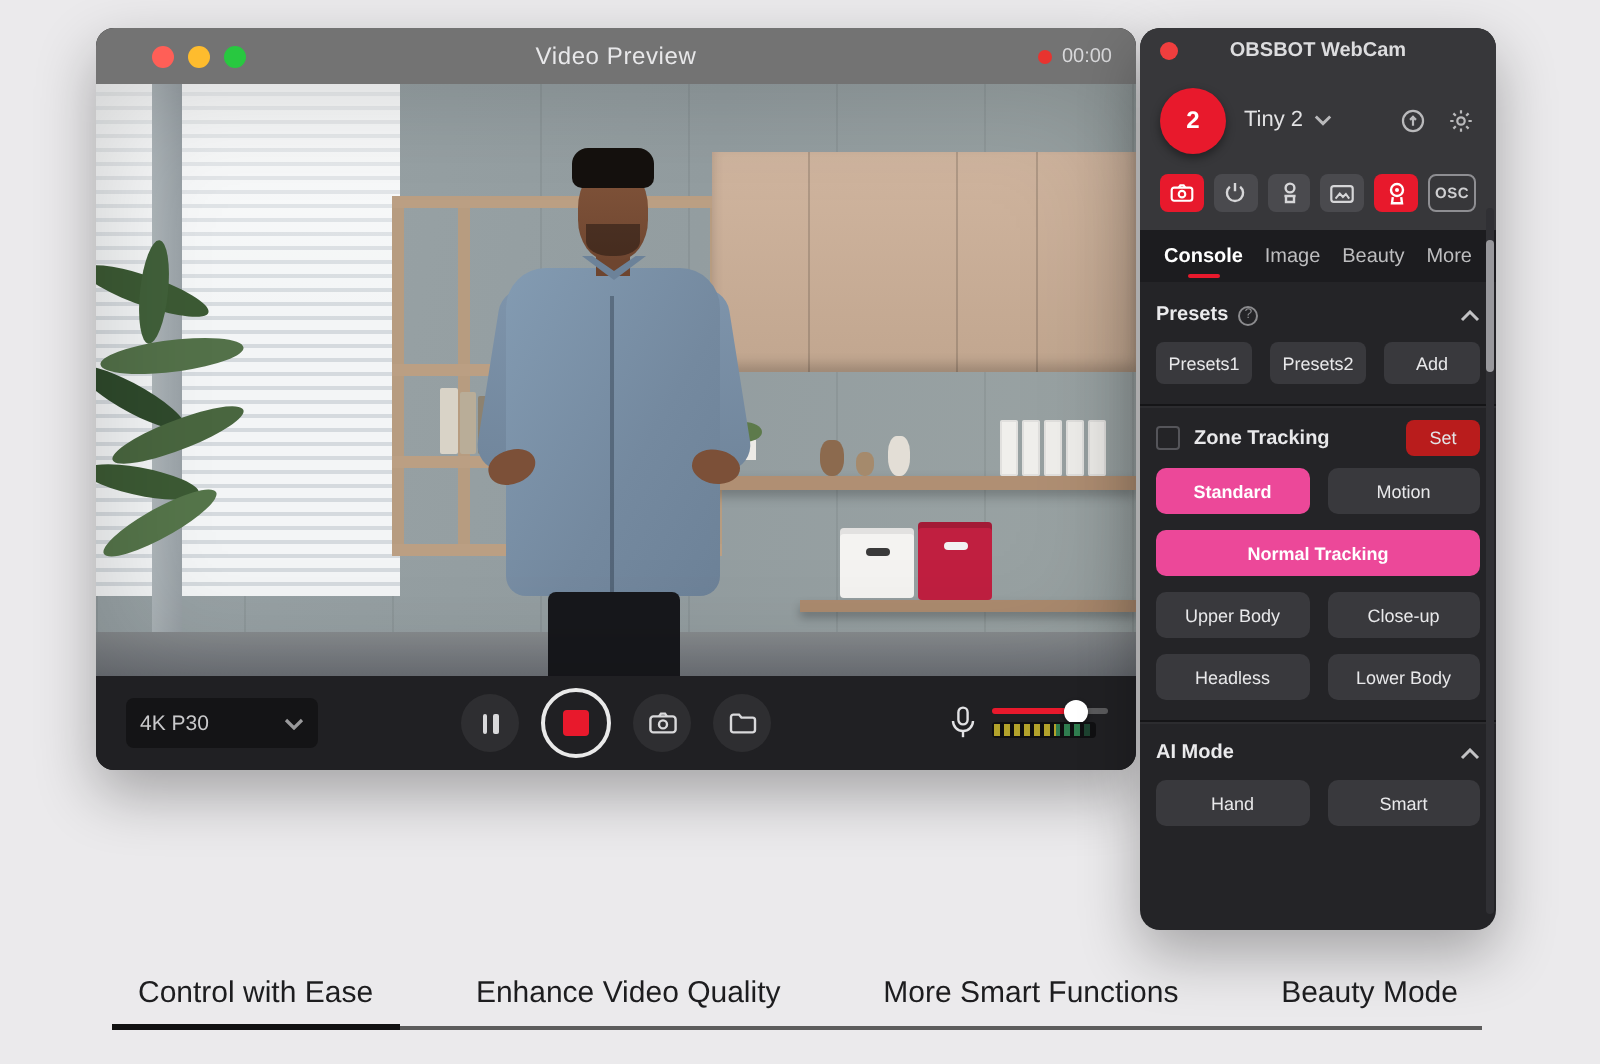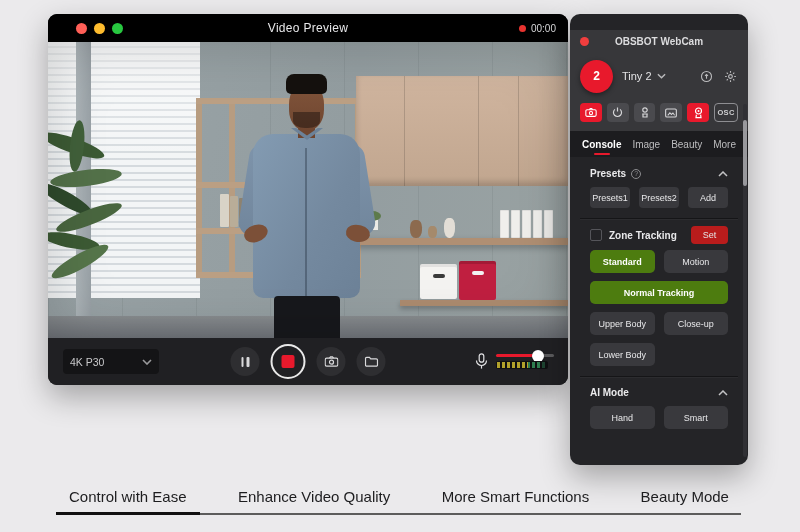--- a/index.html
+++ b/index.html
@@ -3,21 +3,21 @@
 <meta charset="utf-8">
 <style>
   * { margin:0; padding:0; box-sizing:border-box; }
   html,body { width:800px; height:532px; overflow:hidden; }
   body { background:#ebeaec; font-family:"Liberation Sans", sans-serif; position:relative; }
 
   
   .video-window { position:absolute; left:48px; top:14px; width:520px; height:371px;
     background:#202023; border-radius:9px; box-shadow:0 12px 30px rgba(0,0,0,.30);
     overflow:hidden; display:flex; flex-direction:column; }
-  .vw-titlebar { height:28px; background:#000000; display:flex; align-items:center; position:relative; flex:0 0 auto;padding-left:17px; }
+  .vw-titlebar { height:28px; background:#737373; display:flex; align-items:center; position:relative; flex:0 0 auto;padding-left:17px; }
   .traffic { display:flex; gap:7px; margin-left:11px; }
   .traffic span { width:11px; height:11px; border-radius:50%; display:block; }
   .tl-red { background:#ff5f57; } .tl-yellow { background:#febc2e; } .tl-green { background:#28c840; }
   .vw-title { position:absolute; left:0; right:0; text-align:center; color:#e8e8ea; font-size:12px; letter-spacing:.3px; }
   .rec-wrap { position:absolute; right:12px; display:flex; align-items:center; gap:5px; }
   .rec-dot { width:7px; height:7px; border-radius:50%; background:#e8332f; }
   .rec-time { color:#d8d8da; font-size:10px; }
 
   
   .scene { position:relative; flex:1 1 auto; background:linear-gradient(100deg,#9aa4a7 0%,#939da0 55%,#9aa3a3 100%); overflow:hidden; }
@@ -80,47 +80,47 @@
   .vol-col { display:flex; flex-direction:column; gap:4px; }
   .vol-slider { position:relative; width:58px; height:3px; border-radius:2px; background:linear-gradient(90deg,#e8192c 0 78%,#5a5a5c 78%); }
   .vol-knob { position:absolute; left:72%; top:50%; transform:translate(-50%,-50%); width:12px; height:12px; background:#fff; border-radius:50%; box-shadow:0 1px 2px rgba(0,0,0,.5); }
   .level-meter { width:52px; height:8px; background:#101012; border-radius:2px; overflow:hidden; position:relative; }
   .level-fill { position:absolute; inset:1px; background:linear-gradient(90deg,#b2a22b 0 62%,#2f7d4f 62% 86%,#1d4230 86%); 
     -webkit-mask:repeating-linear-gradient(90deg,#000 0 3px,transparent 3px 5px); mask:repeating-linear-gradient(90deg,#000 0 3px,transparent 3px 5px); }
 
   
   .panel { position:absolute; left:570px; top:14px; width:178px; height:451px; background:#242427; border-radius:10px;
     box-shadow:0 12px 30px rgba(0,0,0,.30); overflow:hidden; display:flex; flex-direction:column; }
-  .pn-titlebar { height:22px; background:#37373a; display:flex; align-items:center; position:relative; flex:0 0 auto;margin-top:16px; }
+  .pn-titlebar { height:22px; background:#37373a; display:flex; align-items:center; position:relative; flex:0 0 auto; }
   .pn-close { width:9px; height:9px; border-radius:50%; background:#f03e3e; margin-left:10px; cursor:pointer; }
   .pn-title { position:absolute; left:0; right:0; text-align:center; color:#dcdcde; font-size:10px; font-weight:bold; }
   .pn-header { background:#37373a; padding:7px 10px 9px; flex:0 0 auto; }
   .device-row { display:flex; align-items:center; position:relative; height:34px; }
   .avatar { width:33px; height:33px; border-radius:50%; background:#e8192c; color:#fff; font-size:12px; font-weight:bold;
     display:flex; align-items:center; justify-content:center; box-shadow:0 2px 5px rgba(0,0,0,.4); cursor:pointer; }
   .device-name { color:#e2e2e4; font-size:11px; margin-left:9px; cursor:pointer; display:flex; align-items:center; gap:5px; }
   .hdr-icons { position:absolute; right:0; display:flex; gap:9px; }
   .hdr-icons .ico { width:15px; height:15px; color:#b9b9bb; cursor:pointer; display:flex; align-items:center; justify-content:center; }
   .tool-row { display:flex; gap:5px; margin-top:10px; justify-content:space-between; }
   .tool-btn { flex:1; height:19px; border-radius:4px; background:#4a4a4e; display:flex; align-items:center; justify-content:center; cursor:pointer; color:#d6d6d8; }
   .tool-btn.active { background:#e8192c; color:#fff; }
   .tool-btn.osc { background:transparent; border:1px solid #8e8e92; color:#cfcfd1; font-size:7.5px; font-weight:bold; letter-spacing:.3px; }
   .pn-tabs { height:26px; background:#1c1c1f; display:flex; align-items:center; padding:0 12px; justify-content:space-between; flex:0 0 auto; }
   .pn-tab { color:#bdbdbf; font-size:10px; cursor:pointer; position:relative; padding:6px 0; }
   .pn-tab.active { color:#fff; font-weight:bold; }
   .pn-tab.active:after { content:""; position:absolute; left:50%; transform:translateX(-50%); bottom:1px; width:16px; height:2px; border-radius:2px; background:#e8192c; }
-  .pn-body { flex:1; padding:8px 20px 0; position:relative; overflow:hidden; }
+  .pn-body { flex:1; padding:8px 8px 0; position:relative; overflow:hidden; }
   .sec-head { display:flex; align-items:center; color:#eaeaec; font-size:10px; font-weight:bold; margin:3px 0 8px; position:relative; }
   .q-circle { width:10px; height:10px; border:1px solid #8b8b8e; border-radius:50%; color:#8b8b8e; font-size:7px; display:flex; align-items:center; justify-content:center; margin-left:5px; font-weight:normal; cursor:pointer; }
   .chev-up { position:absolute; right:0; cursor:pointer; display:flex; }
   .grid3 { display:grid; grid-template-columns:1fr 1fr 1fr; gap:9px; }
   .grid2 { display:grid; grid-template-columns:1fr 1fr; gap:9px; margin-bottom:8px; }
   .pbtn { height:21px; border-radius:4px; background:#39393d; color:#e8e8ea; font-size:9px; display:flex; align-items:center; justify-content:center; cursor:pointer; }
   .pbtn.tall { height:23px; border-radius:5px; }
-  .pbtn.red { background:#4d7c0f; color:#fff; font-weight:bold; }
+  .pbtn.red { background:#ec4899; color:#fff; font-weight:bold; }
   .pbtn.full { width:100%; margin-bottom:8px; }
   .divider { height:1px; background:#151517; margin:10px -10px; box-shadow:0 1px 0 rgba(255,255,255,.04); }
   .zone-row { display:flex; align-items:center; margin-bottom:9px; position:relative; }
   .checkbox { width:12px; height:12px; background:#242427; border:1.5px solid #55555a; border-radius:2px; cursor:pointer; }
   .zone-label { color:#e8e8ea; font-size:10px; font-weight:bold; margin-left:7px; }
   .set-btn { position:absolute; right:0; width:37px; height:18px; background:#b91c1c; border-radius:4px; color:#e4e4e6; font-size:9px; display:flex; align-items:center; justify-content:center; cursor:pointer; }
   .scrollbar-track { position:absolute; right:1px; top:90px; bottom:8px; width:4px; background:#303034; border-radius:2px; }
   .scrollbar-thumb { position:absolute; right:1px; top:106px; width:4px; height:66px; background:#98989c; border-radius:2px; cursor:pointer; }
 
   
@@ -368,20 +368,21 @@
     <div class="grid2">
       <div class="pbtn tall red">Standard</div>
       <div class="pbtn tall">Motion</div>
     </div>
     <div class="pbtn tall red full">Normal Tracking</div>
     <div class="grid2">
       <div class="pbtn tall">Upper Body</div>
       <div class="pbtn tall">Close-up</div>
     </div>
     <div class="grid2">
+      <div class="pbtn tall">Headless</div>
       <div class="pbtn tall">Lower Body</div>
     </div>
 
     <div class="divider"></div>
 
     <div class="sec-head">
       <span>AI Mode</span>
       <span class="chev-up">
         <svg width="10" height="6" viewBox="0 0 10 6">
             <polyline points="1,5 5,1 9,5" fill="none" stroke="#c2c2c4" stroke-width="1.5"></polyline>

